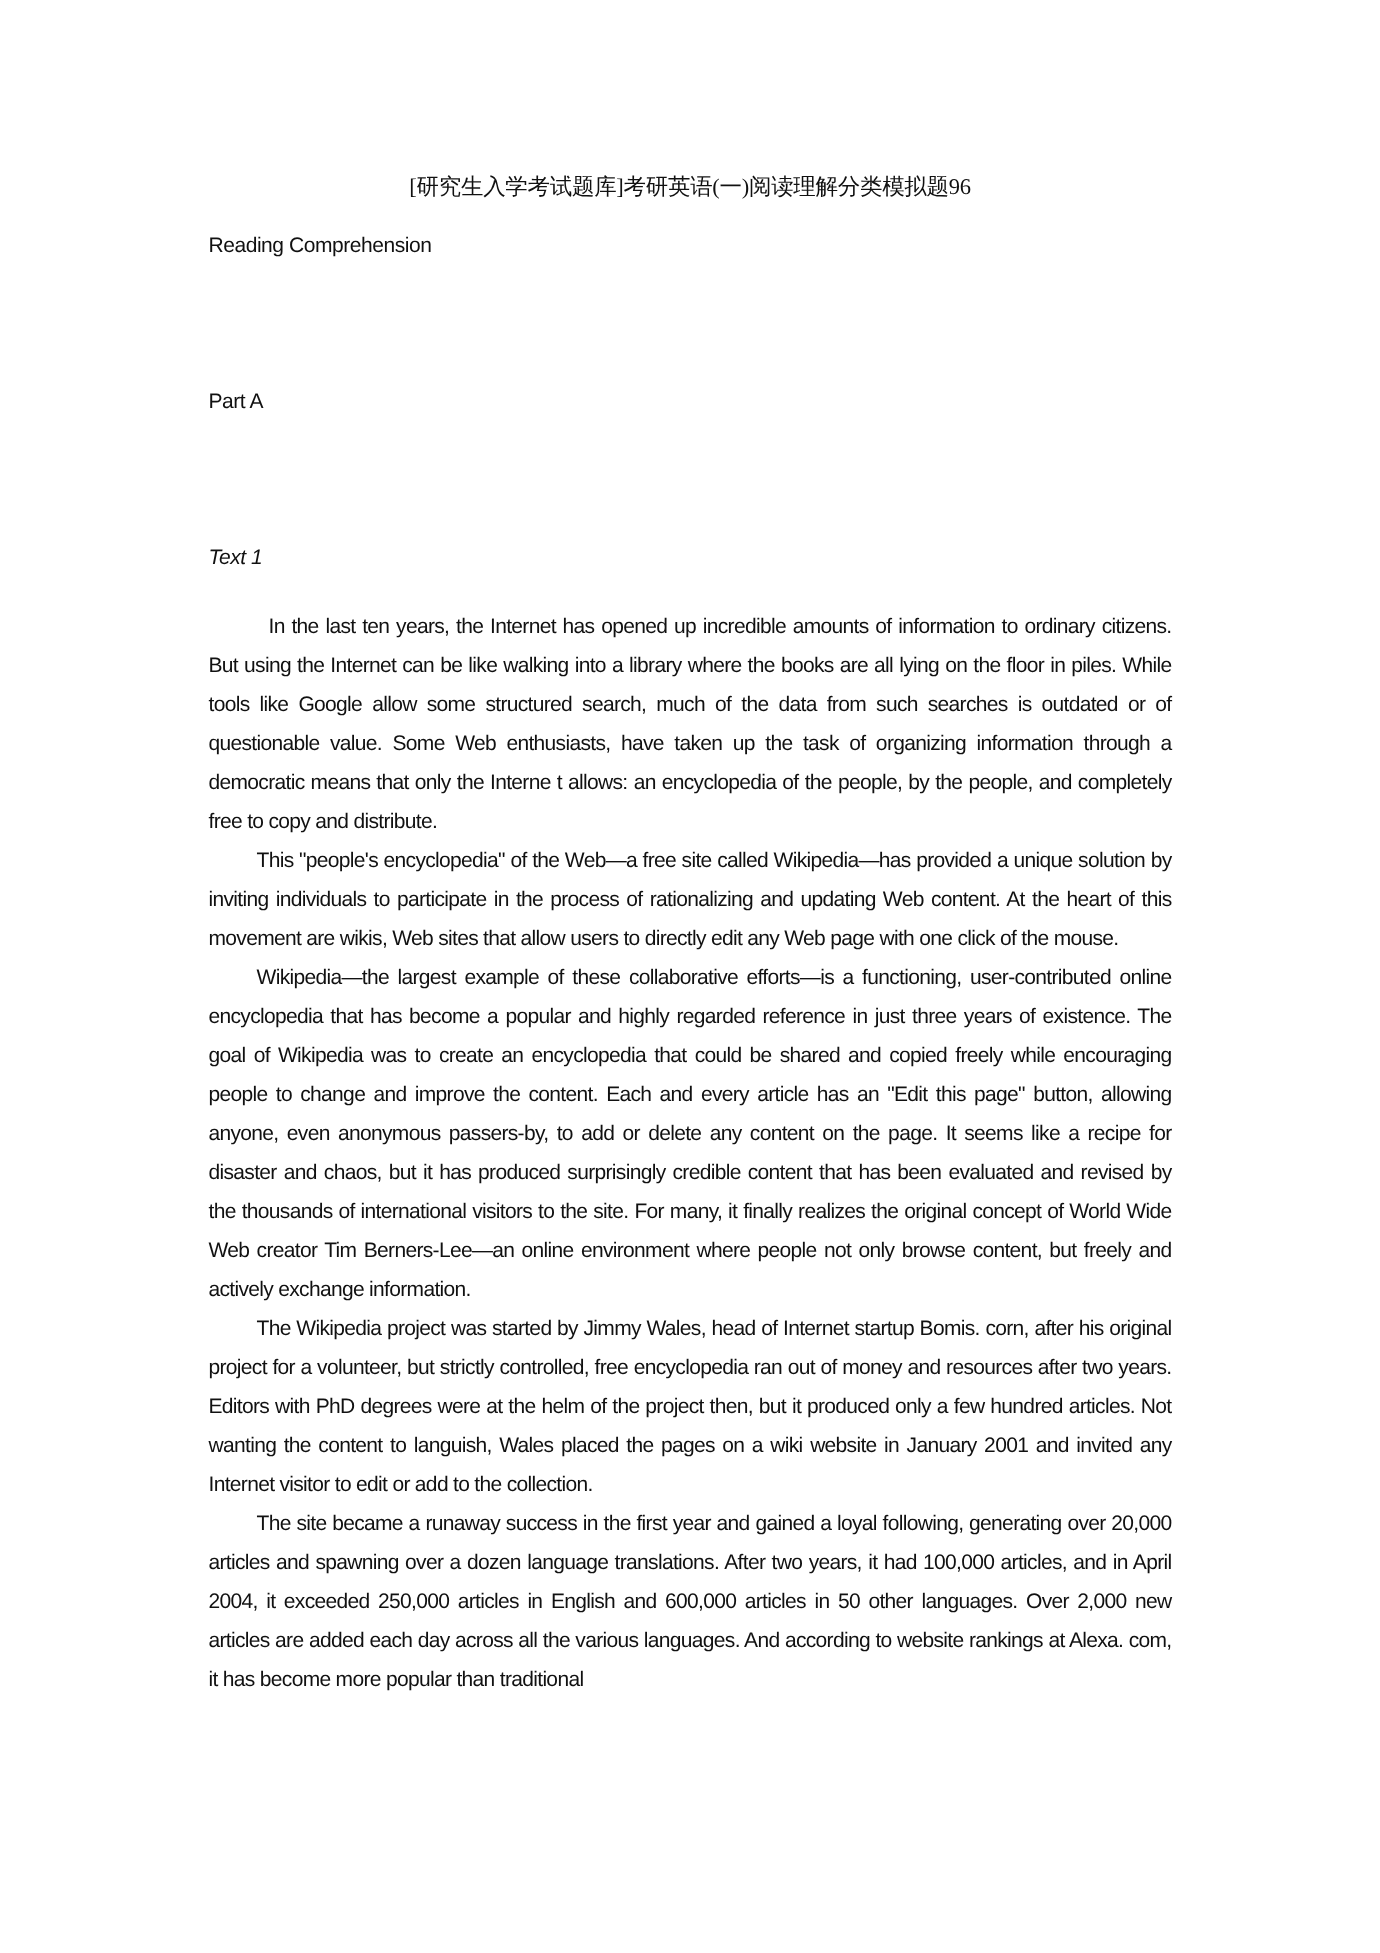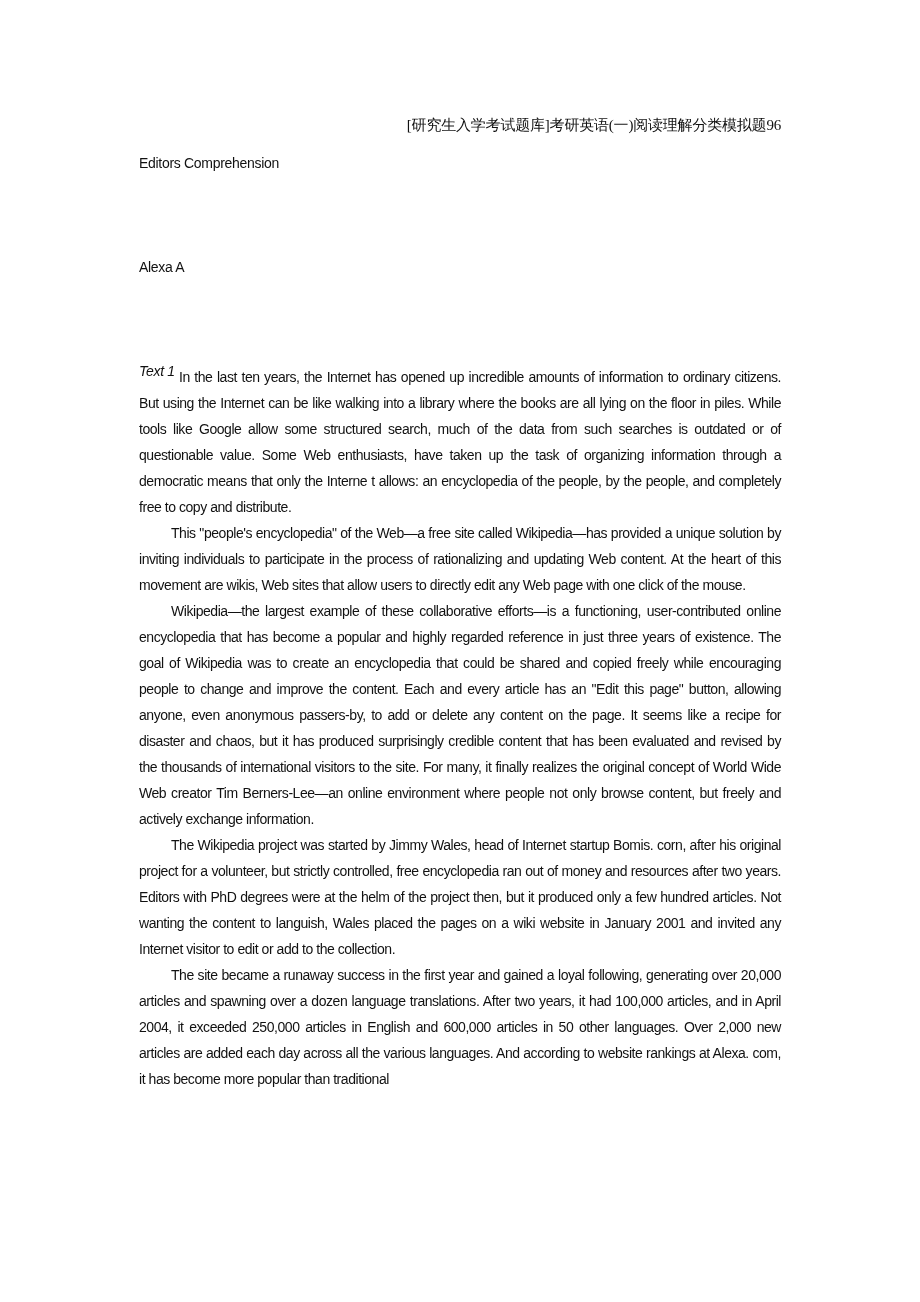--- a/index.html
+++ b/index.html
@@ -19,62 +19,62 @@
       position: absolute;
       left: 139px;
       top: 0;
       width: 642px;
     }
     .doc-title {
       position: absolute;
       left: 0;
       width: 642px;
       top: 114px;
-      text-align: right;
+      text-align: center;
       font-family: "Liberation Serif", "DejaVu Serif", serif;
       font-size: 15px;
       line-height: 22px;
       letter-spacing: -0.2px;
     }
     .heading {
       position: absolute;
       left: 0;
       font-size: 14px;
       line-height: 22px;
       letter-spacing: -0.3px;
     }
     .h-reading { top: 152px; }
     .h-part { top: 256px; }
     .h-text { top: 360px; font-style: italic; }
     .body-text {
       position: absolute;
       left: 0;
-      top: 364px;
+      top: 404px;
       width: 642px;
     }
     .para {
       margin: 0;
       font-size: 14px;
       line-height: 26px;
       text-align: justify;
       text-indent: 32px;
       letter-spacing: -0.45px;
       word-spacing: 0px;
     }
     .para.first {
       text-indent: 40px;
     }
   </style>
 </head>
 <body>
 
 <div class="page">
   <div class="doc-title">[研究生入学考试题库]考研英语(一)阅读理解分类模拟题96</div>
-  <div class="heading h-reading">Editors Comprehension</div>
-  <div class="heading h-part">Alexa A</div>
+  <div class="heading h-reading">Reading Comprehension</div>
+  <div class="heading h-part">Part A</div>
   <div class="heading h-text">Text 1</div>
 
   <div class="body-text">
     <p class="para first">In the last ten years, the Internet has opened up incredible amounts of information to ordinary citizens. But using the Internet can be like walking into a library where the books are all lying on the floor in piles. While tools like Google allow some structured search, much of the data from such searches is outdated or of questionable value. Some Web enthusiasts, have taken up the task of organizing information through a democratic means that only the Interne t allows: an encyclopedia of the people, by the people, and completely free to copy and distribute.</p>
     <p class="para">This "people's encyclopedia" of the Web—a free site called Wikipedia—has provided a unique solution by inviting individuals to participate in the process of rationalizing and updating Web content. At the heart of this movement are wikis, Web sites that allow users to directly edit any Web page with one click of the mouse.</p>
     <p class="para">Wikipedia—the largest example of these collaborative efforts—is a functioning, user-contributed online encyclopedia that has become a popular and highly regarded reference in just three years of existence. The goal of Wikipedia was to create an encyclopedia that could be shared and copied freely while encouraging people to change and improve the content. Each and every article has an "Edit this page" button, allowing anyone, even anonymous passers-by, to add or delete any content on the page. It seems like a recipe for disaster and chaos, but it has produced surprisingly credible content that has been evaluated and revised by the thousands of international visitors to the site. For many, it finally realizes the original concept of World Wide Web creator Tim Berners-Lee—an online environment where people not only browse content, but freely and actively exchange information.</p>
     <p class="para">The Wikipedia project was started by Jimmy Wales, head of Internet startup Bomis. corn, after his original project for a volunteer, but strictly controlled, free encyclopedia ran out of money and resources after two years. Editors with PhD degrees were at the helm of the project then, but it produced only a few hundred articles. Not wanting the content to languish, Wales placed the pages on a wiki website in January 2001 and invited any Internet visitor to edit or add to the collection.</p>
     <p class="para">The site became a runaway success in the first year and gained a loyal following, generating over 20,000 articles and spawning over a dozen language translations. After two years, it had 100,000 articles, and in April 2004, it exceeded 250,000 articles in English and 600,000 articles in 50 other languages. Over 2,000 new articles are added each day across all the various languages. And according to website rankings at Alexa. com, it has become more popular than traditional</p>
   </div>
 </div>

